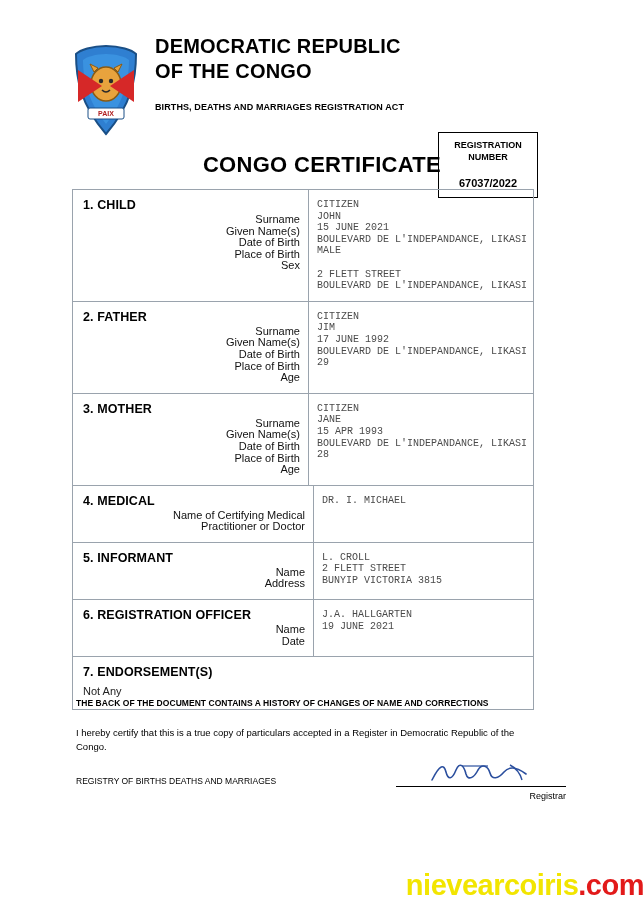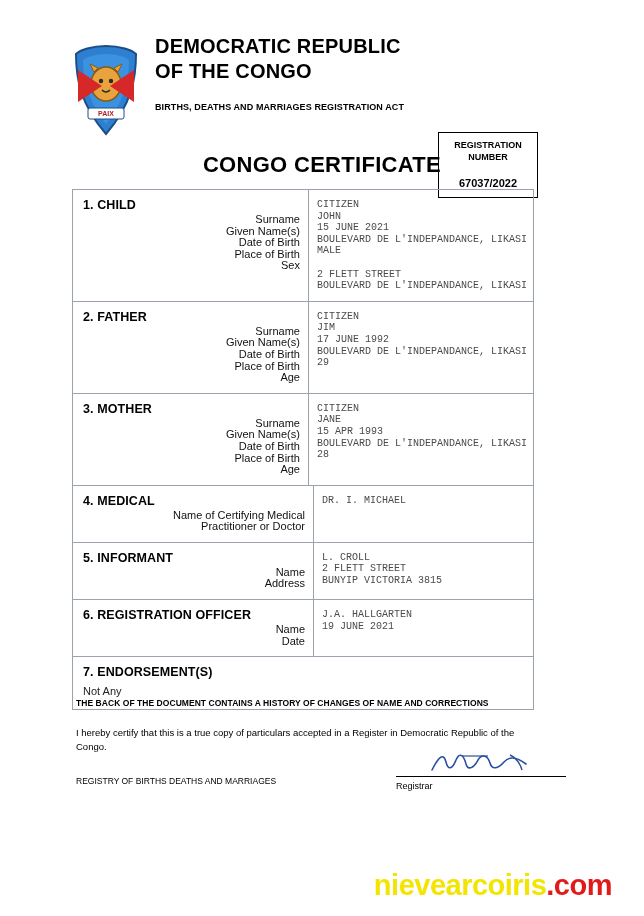--- a/index.html
+++ b/index.html
@@ -169,44 +169,44 @@
     width: 440px;
   }
   .registry-line {
     margin-top: 22px;
     font-size: 8.5px;
     font-weight: normal;
   }
   .sign-area {
     position: absolute;
     left: 320px;
-    top: 52px;
+    top: 62px;
     width: 170px;
-    text-align: left;
+    text-align: right;
   }
   .sign-img { height: 26px; }
   .sign-img svg { display: block; margin: 0 auto; }
   .sign-rule {
     border-bottom: 1px solid #000;
     width: 170px;
     margin: 0 auto;
   }
   .sign-caption {
     margin-top: 4px;
     font-size: 9px;
   }
 
   
   .watermark {
     position: absolute;
     left: 0;
     bottom: 14px;
     width: 644px;
     text-align: right;
-    padding-right: 32px;
+    padding-right: 0;
     box-sizing: border-box;
     font-size: 29px;
     font-weight: bold;
     letter-spacing: -.5px;
   }
   .wm-yellow { color: #f2e500; }
   .wm-red { color: #e21a1a; }
 </style>
 </head>
 <body>

